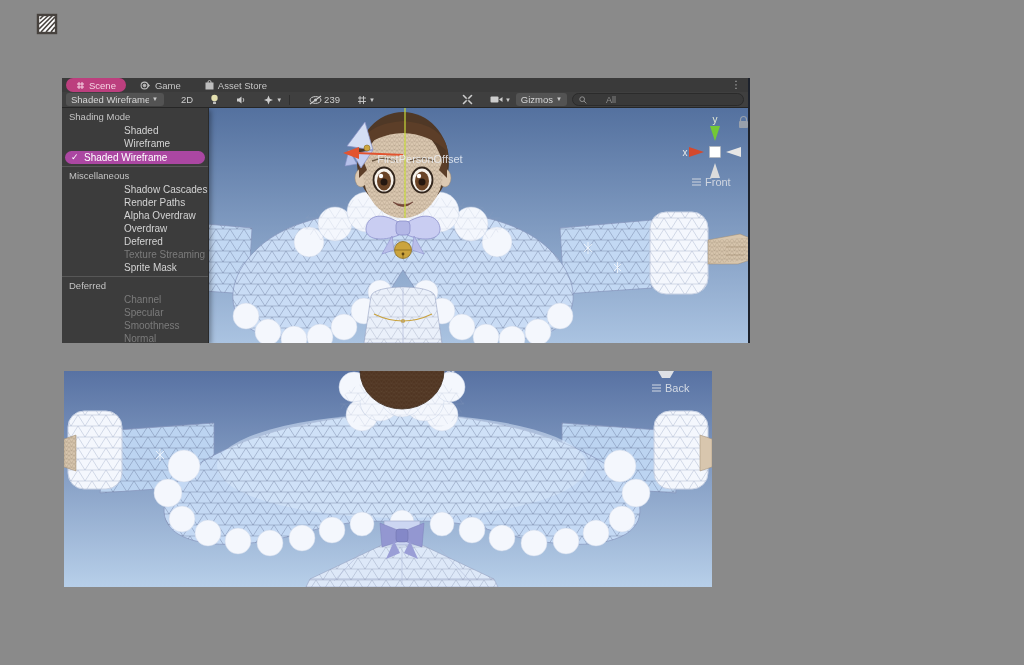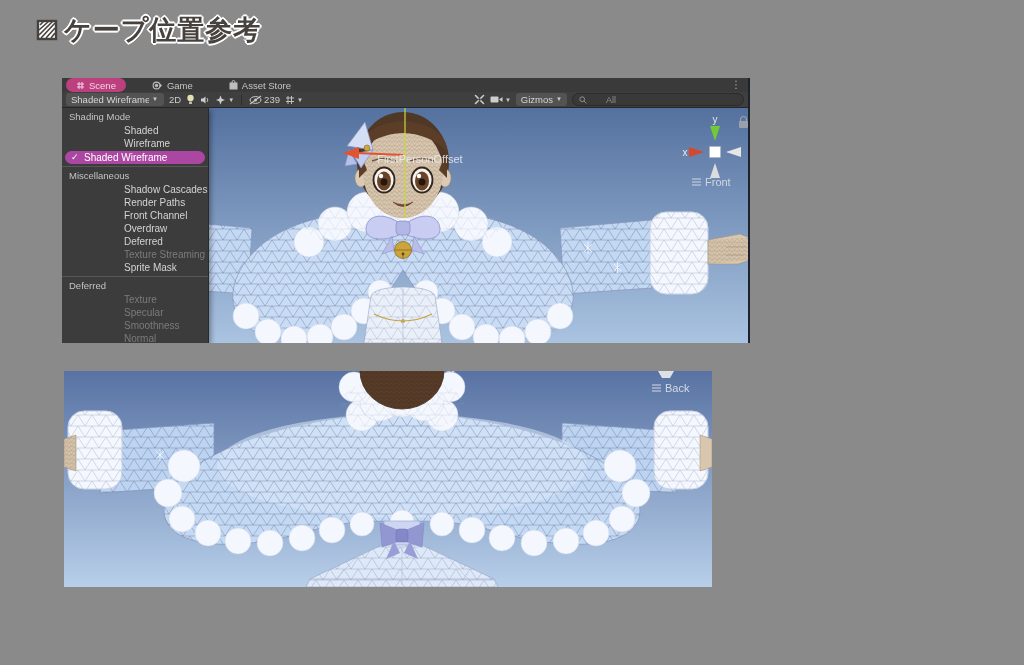--- a/index.html
+++ b/index.html
@@ -13,34 +13,34 @@
     position:absolute;left:36px;top:12px;display:flex;align-items:center;gap:4px;
   }
   .page-title h1{
     margin:0;font-size:27px;font-weight:bold;letter-spacing:1px;color:#47423e;
     text-shadow:-2px 0 0 #fff,2px 0 0 #fff,0 -2px 0 #fff,0 2px 0 #fff,
                 -1px -1px 0 #fff,1px 1px 0 #fff,-1px 1px 0 #fff,1px -1px 0 #fff;
   }
   
   .shot1{position:absolute;left:62px;top:78px;width:688px;height:265px;background:#3a3a3a;
          border-right:2px solid #1d222c;box-sizing:border-box;}
-  .tabbar{height:14px;background:#3a3a3a;display:flex;align-items:center;padding:0 4px;gap:16px;}
+  .tabbar{height:14px;background:#3a3a3a;display:flex;align-items:center;padding:0 4px;gap:4px;}
   .tab{display:flex;align-items:center;gap:4px;font-size:9.5px;color:#c6c6c6;padding:1px 10px;height:12px;}
   .tab.active{background:#bc3f7e;border-radius:7px;color:#f6d4e4;}
   .tab.active svg{stroke:#f6d4e4;}
   .tab svg{stroke:#bdbdbd;}
   .tab-spacer{flex:1;}
   .overflow-dots{color:#b5b5b5;font-size:10px;padding-right:3px;line-height:10px;}
   .toolbar{height:15px;background:#3f3f3f;border-bottom:1px solid #262626;display:flex;align-items:center;
            padding:0 4px;gap:5px;font-size:9.5px;color:#d6d6d6;}
   .tb-btn{background:#535353;border-radius:3px;padding:1px 5px;display:flex;align-items:center;gap:3px;height:11px;line-height:11px;}
   .tb-drawmode{width:88px;}
   .tb-drawmode .txt{white-space:nowrap;overflow:hidden;max-width:78px;display:inline-block;}
   .caret{font-size:6px;color:#c9c9c9;}
-  .tb-ic{display:flex;align-items:center;gap:2px;color:#cdcdcd;}
+  .tb-ic{display:flex;align-items:center;gap:2px;color:#cdcdcd;margin-left:12px;}
   .tb-sep{width:1px;height:10px;background:#2e2e2e;margin:0 2px;}
   .tb-spacer{flex:1;}
   .search{display:flex;align-items:center;gap:17px;background:#393939;border:1px solid #2b2b2b;
           border-radius:8px;height:11px;padding:0 6px;width:158px;}
   .search input{background:transparent;border:none;outline:none;color:#bdbdbd;font-size:9px;width:130px;
                 font-family:"Liberation Sans",sans-serif;}
   .search input::placeholder{color:#8f8f8f;}
   .viewport{position:relative;width:100%;height:235px;overflow:hidden;}
   .viewport svg{display:block;}
   
@@ -59,21 +59,20 @@
   .svg-label{font-family:"Liberation Sans",sans-serif;}
 </style>
 </head>
 <body>
 
 <div class="page-title">
   <svg width="24" height="24" viewBox="0 0 24 24">
     <rect x="2" y="3" width="18" height="18" fill="#ffffff" stroke="#47423e" stroke-width="2.4"></rect>
     <path d="M4 7 L8 3 M3 12 L13 3 M3 17 L17 3 M5 20 L19 5 M10 20 L19 10 M15 20 L19 15" stroke="#47423e" stroke-width="1.6" fill="none"></path>
   </svg>
-  <h1>ケープ位置参考</h1>
 </div>
 
 <div class="shot1">
 
   <div class="tabbar">
     <div class="tab active">
       <svg width="9" height="9" viewBox="0 0 9 9">
         <path d="M1 3 H8 M1 6 H8 M3 1 V8 M6 1 V8" stroke-width="1" fill="none"></path>
       </svg>
       <span>Scene</span>
@@ -321,28 +320,28 @@
       <div class="m-item">Shaded</div>
       <div class="m-item">Wireframe</div>
       <div class="m-item sel">
         <span class="check">✓</span>
         <span>Shaded Wireframe</span>
       </div>
       <div class="m-sep"></div>
       <div class="m-header">Miscellaneous</div>
       <div class="m-item">Shadow Cascades</div>
       <div class="m-item">Render Paths</div>
-      <div class="m-item">Front Channel</div>
+      <div class="m-item">Alpha Overdraw</div>
       <div class="m-item">Overdraw</div>
       <div class="m-item">Deferred</div>
       <div class="m-item dim">Texture Streaming</div>
       <div class="m-item">Sprite Mask</div>
       <div class="m-sep"></div>
       <div class="m-header">Deferred</div>
-      <div class="m-item dim">Texture</div>
+      <div class="m-item dim">Channel</div>
       <div class="m-item dim">Specular</div>
       <div class="m-item dim">Smoothness</div>
       <div class="m-item dim">Normal</div>
 
     </div>
   </div>
 </div>
 
 <div class="shot2">
   <svg width="648" height="216" viewBox="0 0 648 216">

